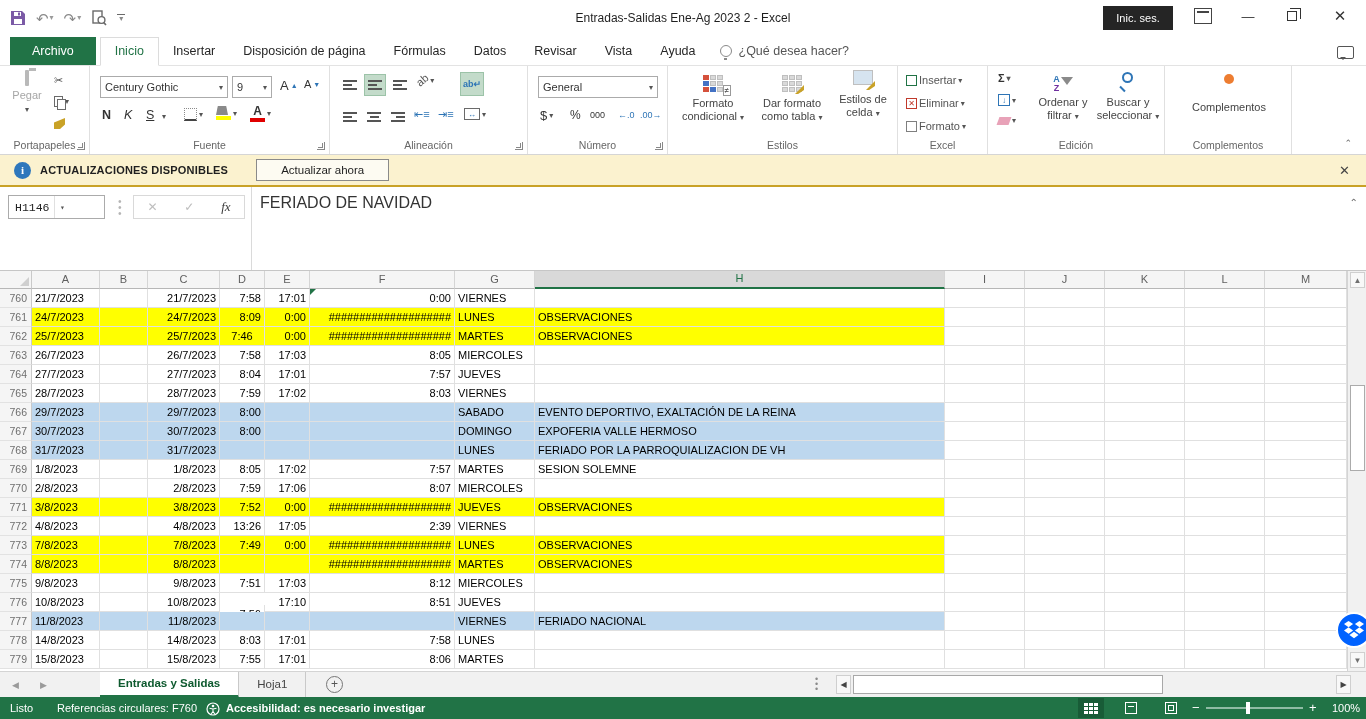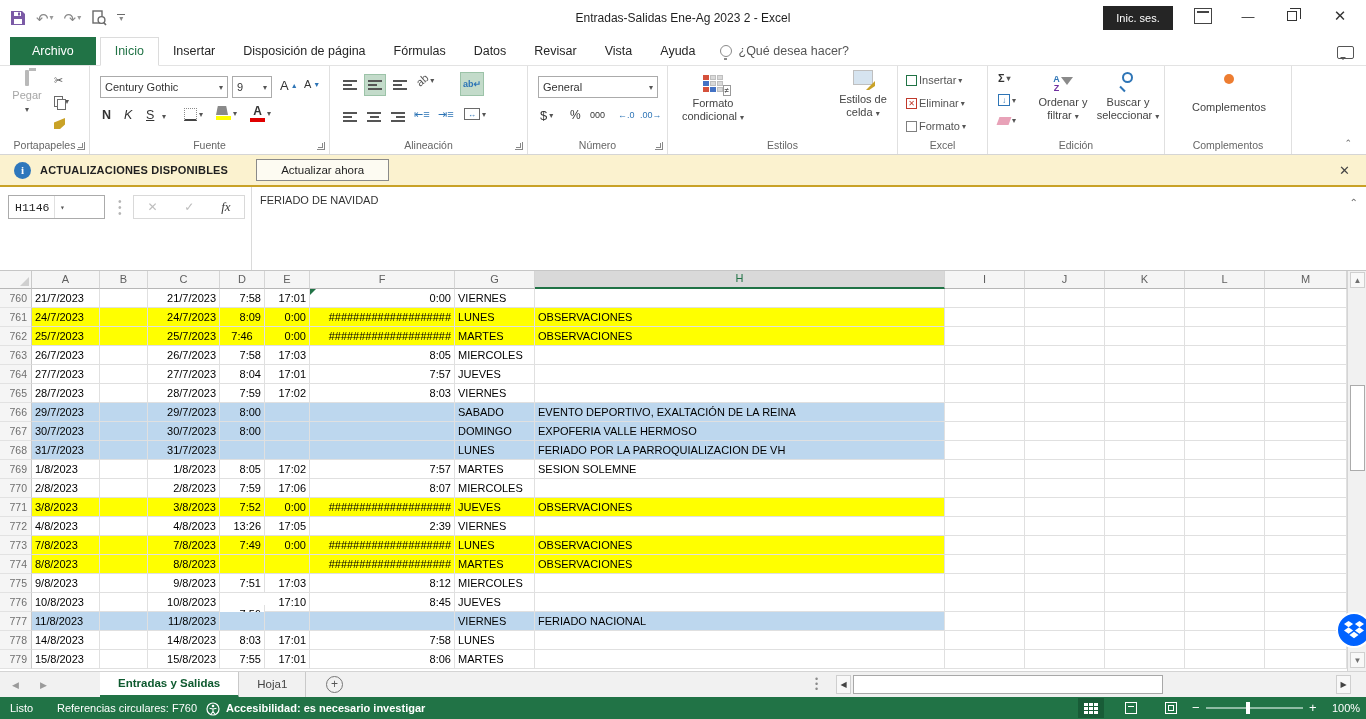--- a/index.html
+++ b/index.html
@@ -86,21 +86,21 @@
   .namebox { position:absolute; left:8px; top:8px; width:97px; height:24px; border:1px solid #ABABAB;
     display:flex; align-items:center; font-size:11.5px; color:#222; }
   .namebox span { flex:1; padding-left:6px;font-family:Liberation Mono, monospace; }
   .namebox .dd { border-left:1px solid #E0E0E0; height:100%; display:flex; align-items:center; padding:0 5px; }
   .dots3 { position:absolute; left:118px; top:12px; color:#B5B5B5; font-size:10px; line-height:5px;
     display:flex; flex-direction:column; gap:1px; align-items:center; }
   .fxbox { position:absolute; left:133px; top:8px; width:112px; height:24px; border:1px solid #D9D9D9;
     display:flex; align-items:center; justify-content:space-around; color:#BDBDBD; font-size:12px; }
   .fxbox .fx { color:#3b3b3b; font-family:"Liberation Serif",serif; font-style:italic; font-size:13px; }
   .fdiv { position:absolute; left:251px; top:0; bottom:0; width:1px; background:#DADADA; }
-  .fcontent { position:absolute; left:260px; top:7px; right:40px; font-size:11px; color:#333; }
+  .fcontent { position:absolute; left:260px; top:7px; right:40px; font-size:16px; color:#333; }
   .fcollapse { position:absolute; right:8px; top:10px; color:#666; font-size:10px; }
 
   
   .gridwrap { position:absolute; left:0; top:271px; width:1366px; height:400px; background:#fff; }
   .colheads { position:absolute; left:0; top:0; height:18px; display:flex; }
   .corner { width:32px; height:18px; background:#F5F5F5; border-right:1px solid #C9C9C9;
     border-bottom:1px solid #B7B7B7; position:relative; }
   .corner:after { content:""; position:absolute; right:2px; bottom:2px; border-left:9px solid transparent;
     border-bottom:9px solid #CFCFCF; }
   .colh { height:18px; line-height:17px; text-align:center; font-size:11px; color:#5f5f5f;
@@ -369,20 +369,36 @@
               <i></i>
               <i></i>
               <i style="background:#D5513C;border-color:#D5513C;"></i>
               <i style="background:#4472C4;border-color:#4472C4;"></i>
               <i></i>
             </span>
           <span style="position:absolute;right:-8px;bottom:-4px;background:#fff;border:1px solid #999;font-size:8px;line-height:9px;padding:0 1px;">≠</span>
         </span>
         <div style="margin-top:5px;"><span>Formato</span><br><span>condicional</span> <span class="dd">▾</span></div>
       </div>
+      <div class="bigbtn" style="left:86px;top:4px;width:76px;">
+        <span style="position:relative;display:inline-block;">
+          <span class="grid-ic">
+              <i></i>
+              <i></i>
+              <i></i>
+              <i></i>
+              <i></i>
+              <i></i>
+              <i></i>
+              <i></i>
+              <i></i>
+            </span><span class="brush"></span>
+        </span>
+        <div style="margin-top:5px;"><span>Dar formato</span><br><span>como tabla</span> <span class="dd">▾</span></div>
+      </div>
       <div class="bigbtn" style="left:164px;top:4px;width:62px;">
         <span style="position:relative;display:inline-block;">
           <span style="display:inline-block;width:20px;height:15px;background:#D6E4F0;border:1px solid #BFBFBF;"></span><span class="brush"></span>
         </span>
         <div style="margin-top:5px;"><span>Estilos de</span><br><span>celda</span> <span class="dd">▾</span></div>
       </div>
       <div class="glabel">Estilos</div>
     </div>
 
     <div class="grp" style="left:898px;width:90px;">
@@ -749,21 +765,21 @@
           <div class="cell" style="width: 80px; text-align: left;"></div>
           <div class="cell" style="width: 82px; text-align: left;"></div>
         </div>
         <div class="grow">
           <div class="gut">776</div>
           <div class="cell" style="width: 68px; text-align: left;">10/8/2023</div>
           <div class="cell" style="width: 48px; text-align: left;"></div>
           <div class="cell" style="width: 72px; text-align: right;">10/8/2023</div>
           <div class="cell" style="width: 45px; text-align: right; margin-top: 12px;">7:56</div>
           <div class="cell" style="width: 45px; text-align: right;">17:10</div>
-          <div class="cell" style="width: 145px; text-align: right;">8:45</div>
+          <div class="cell" style="width: 145px; text-align: right;">8:51</div>
           <div class="cell" style="width: 80px; text-align: left;">JUEVES</div>
           <div class="cell" style="width: 410px; text-align: left;"></div>
           <div class="cell" style="width: 80px; text-align: left;"></div>
           <div class="cell" style="width: 80px; text-align: left;"></div>
           <div class="cell" style="width: 80px; text-align: left;"></div>
           <div class="cell" style="width: 80px; text-align: left;"></div>
           <div class="cell" style="width: 82px; text-align: left;"></div>
         </div>
         <div class="grow">
           <div class="gut">777</div>

